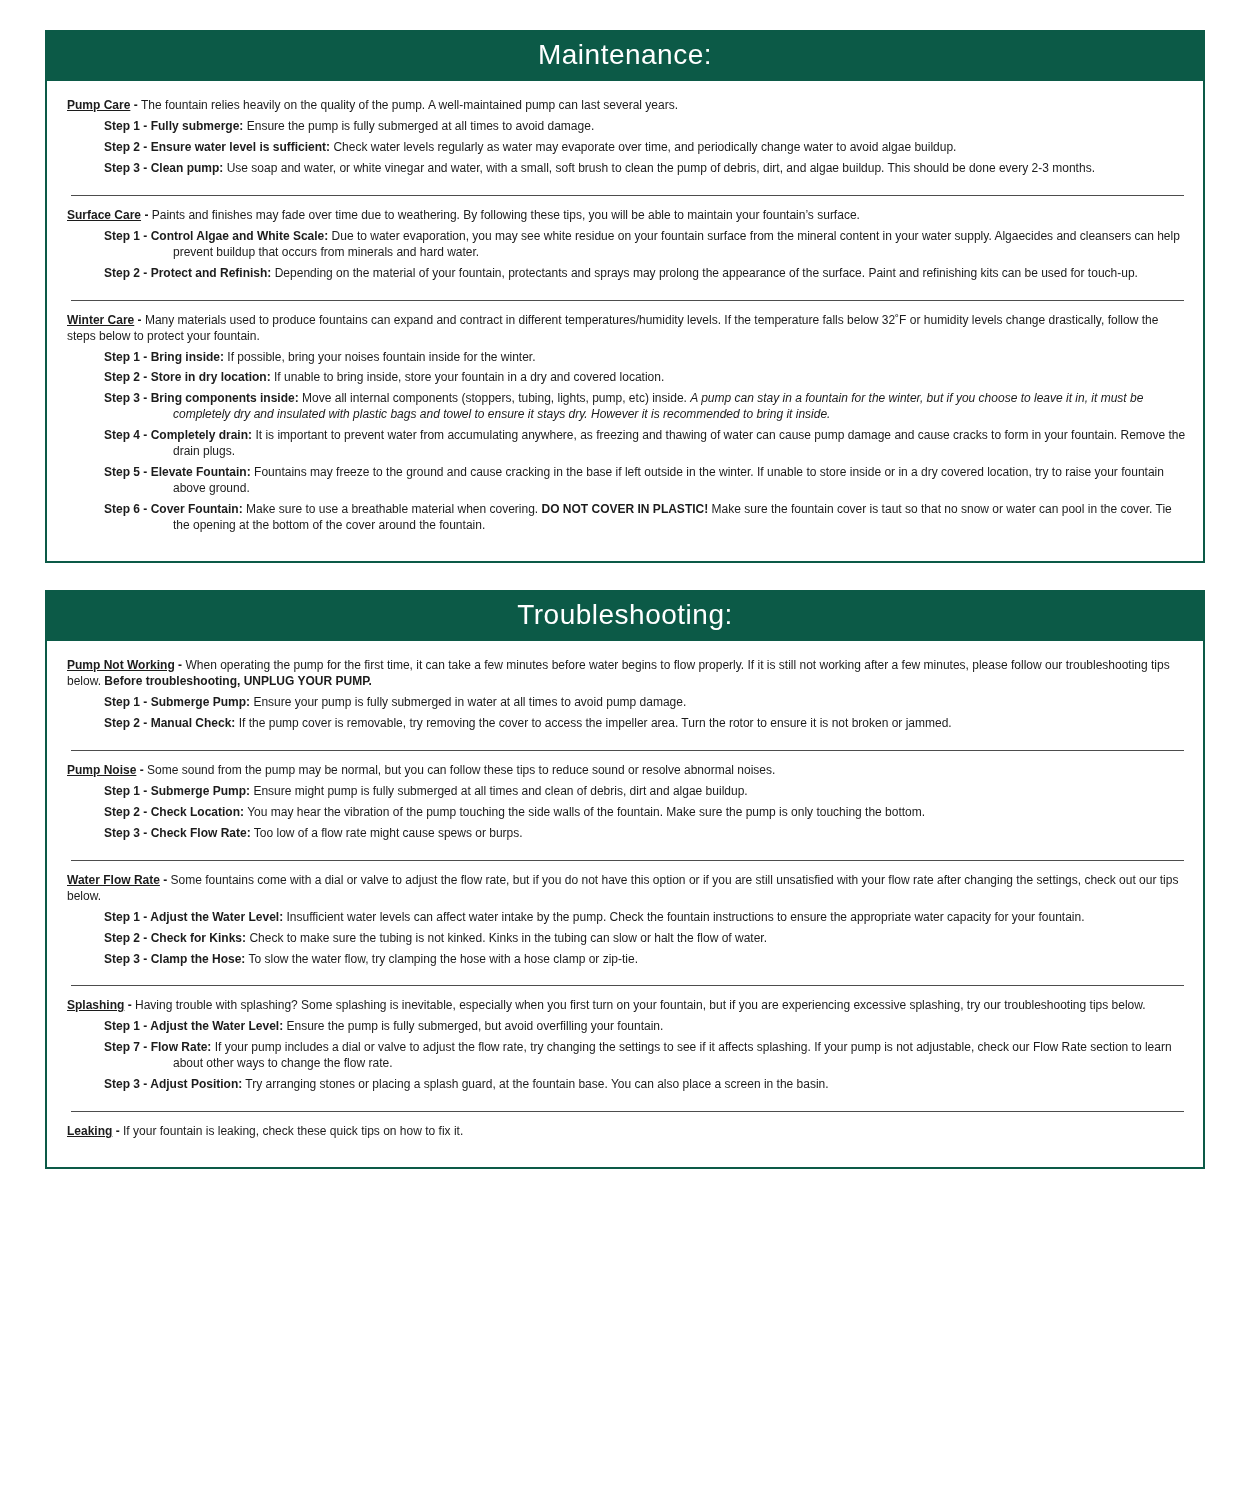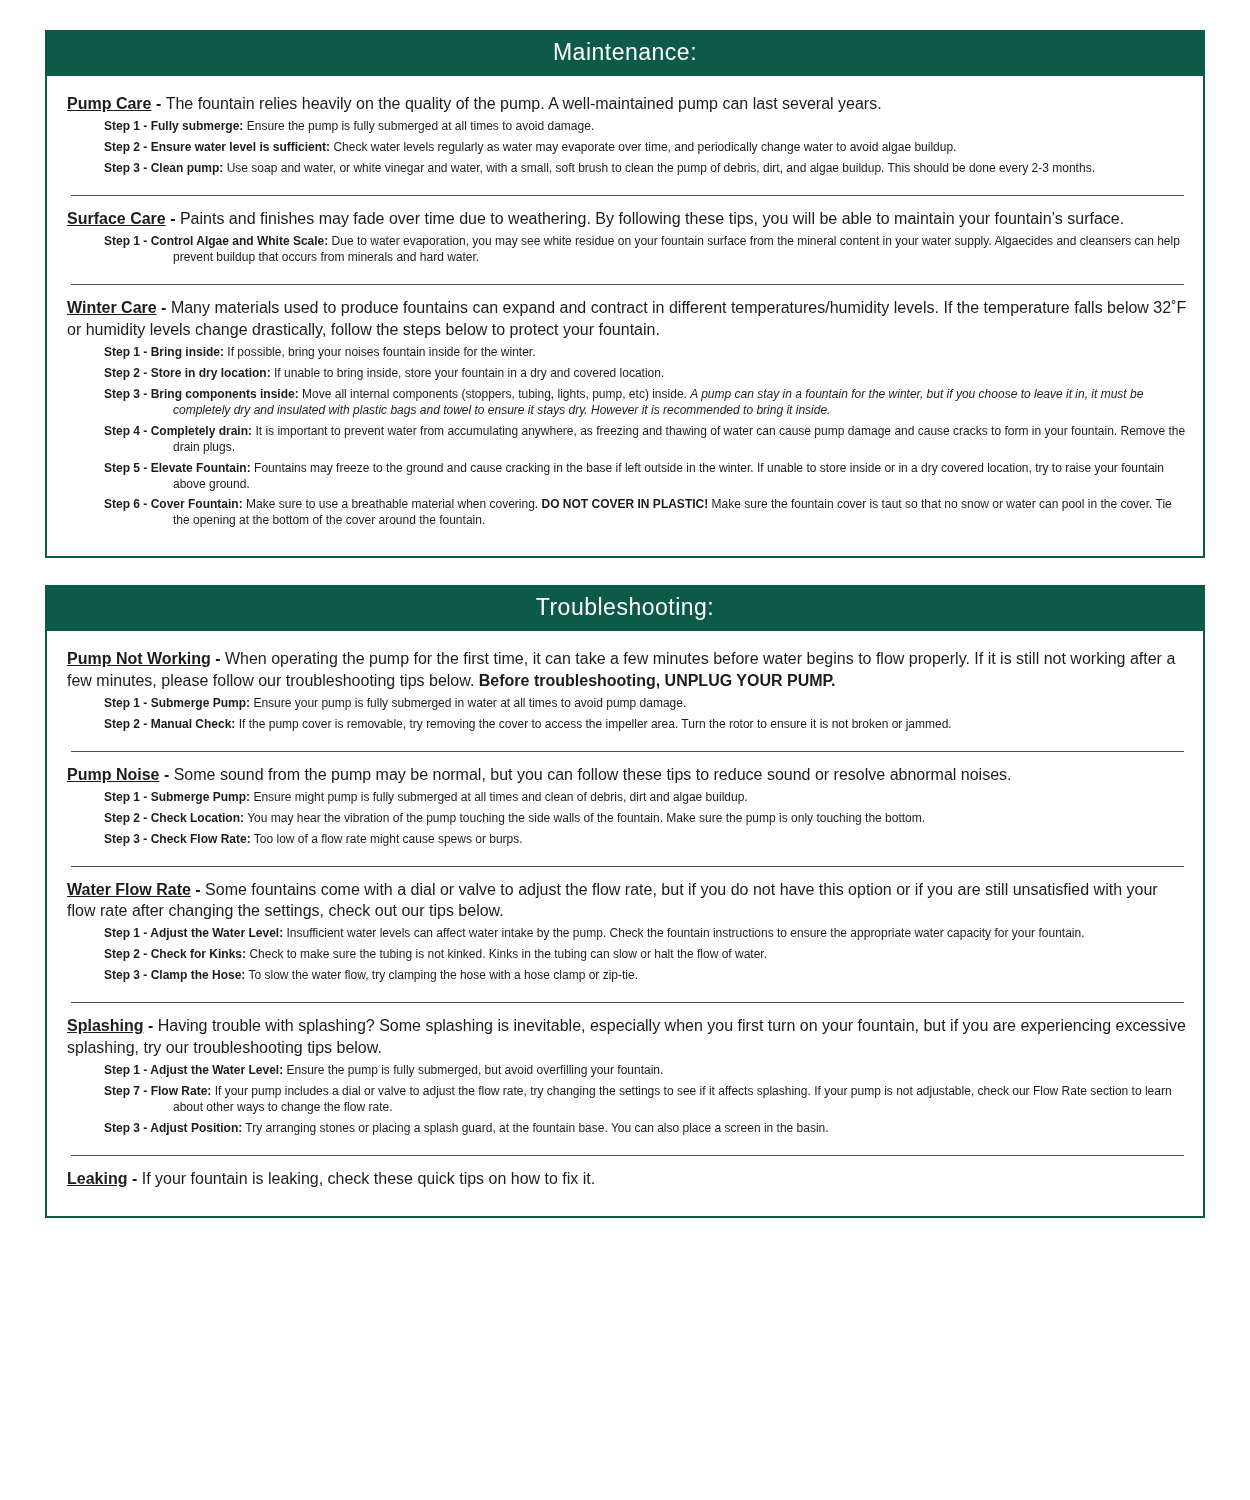--- a/index.html
+++ b/index.html
@@ -12,35 +12,35 @@
   .page { box-sizing:border-box; width:1250px; padding:30px 45px 0 45px; }
   .box {
     border:2px solid #0c5a47;
     margin-bottom:27px;
     background:#ffffff;
   }
   .box-header {
     background:#0c5a47;
     color:#ffffff;
     text-align:center;
-    font-size:23px;
+    font-size:28px;
     letter-spacing:0.5px;
     padding:7px 0 10px 0;
     font-weight:400;
   }
   .box-body { padding:8px 15px 12px 20px; }
   .rule {
     border:none;
     border-top:1.5px solid #4d4d4d;
     margin:3px 4px;
   }
   .group { padding:9px 0 10px 0; }
   .intro {
     margin:0 0 5px 0;
-    font-size:16px;
+    font-size:12px;
     line-height:1.33;
   }
   .heading { font-weight:bold; text-decoration:underline; }
   .hsep { font-weight:bold; }
   .step {
     margin:5px 0 5px 106px;
     text-indent:-69px;
     font-size:12px;
     line-height:1.33;
   }
@@ -58,20 +58,21 @@
         <div class="group">
           <p class="intro"><span class="heading">Pump Care</span><span class="hsep"> - </span><span>The fountain relies heavily on the quality of the pump. A well-maintained pump can last several years.</span></p>
           <div class="step"><span class="lead">Step 1 -  Fully submerge:</span><span> </span><span>Ensure the pump is fully submerged at all times to avoid damage.</span></div>
           <div class="step"><span class="lead">Step 2 -  Ensure water level is sufficient:</span><span> </span><span>Check water levels regularly as water may evaporate over time, and periodically change water to avoid algae buildup.</span></div>
           <div class="step"><span class="lead">Step 3 -  Clean pump:</span><span> </span><span>Use soap and water, or white vinegar and water, with a small, soft brush to clean the pump of debris, dirt, and algae buildup. This should be done every 2-3 months.</span></div>
         </div>
         <hr class="rule">
         <div class="group">
           <p class="intro"><span class="heading">Surface Care</span><span class="hsep"> - </span><span>Paints and finishes may fade over time due to weathering. By following these tips, you will be able to maintain your fountain’s surface.</span></p>
           <div class="step"><span class="lead">Step 1 -  Control Algae and White Scale:</span><span> </span><span>Due to water evaporation, you may see white residue on your fountain surface from the mineral content in your water supply. Algaecides and cleansers can help prevent buildup that occurs from minerals and hard water.</span></div>
+          <div class="step"><span class="lead">Step 2 -  Protect and Refinish:</span><span> </span><span>Depending on the material of your fountain, protectants and sprays may prolong the appearance of the surface. Paint and refinishing kits can be used for touch-up.</span></div>
         </div>
         <hr class="rule">
         <div class="group">
           <p class="intro"><span class="heading">Winter Care</span><span class="hsep"> - </span><span>Many materials used to produce fountains can expand and contract in different temperatures/humidity levels. If the temperature falls below 32˚F or humidity levels change drastically, follow the steps below to protect your fountain.</span></p>
           <div class="step"><span class="lead">Step 1 -  Bring inside:</span><span> </span><span>If possible, bring your noises fountain inside for the winter.</span></div>
           <div class="step"><span class="lead">Step 2 -  Store in dry location:</span><span> </span><span>If unable to bring inside, store your fountain in a dry and covered location.</span></div>
           <div class="step"><span class="lead">Step 3 -  Bring components inside:</span><span> </span><span>Move all internal components (stoppers, tubing, lights, pump, etc) inside. </span><span class="i">A pump can stay in a fountain for the winter, but if you choose to leave it in, it must be completely dry and insulated with plastic bags and towel to ensure it stays dry. However it is recommended to bring it inside.</span></div>
           <div class="step"><span class="lead">Step 4 -  Completely drain:</span><span> </span><span>It is important to prevent water from accumulating anywhere, as freezing and thawing of water can cause pump damage and cause cracks to form in your fountain. Remove the drain plugs.</span></div>
           <div class="step"><span class="lead">Step 5 -  Elevate Fountain:</span><span> </span><span>Fountains may freeze to the ground and cause cracking in the base if left outside in the winter. If unable to store inside or in a dry covered location, try to raise your fountain above ground.</span></div>
           <div class="step"><span class="lead">Step 6 -  Cover Fountain:</span><span> </span><span>Make sure to use a breathable material when covering. </span><span class="b ">DO NOT COVER IN PLASTIC!</span><span> Make sure the fountain cover is taut so that no snow or water can pool in the cover. Tie the opening at the bottom of the cover around the fountain.</span></div>

